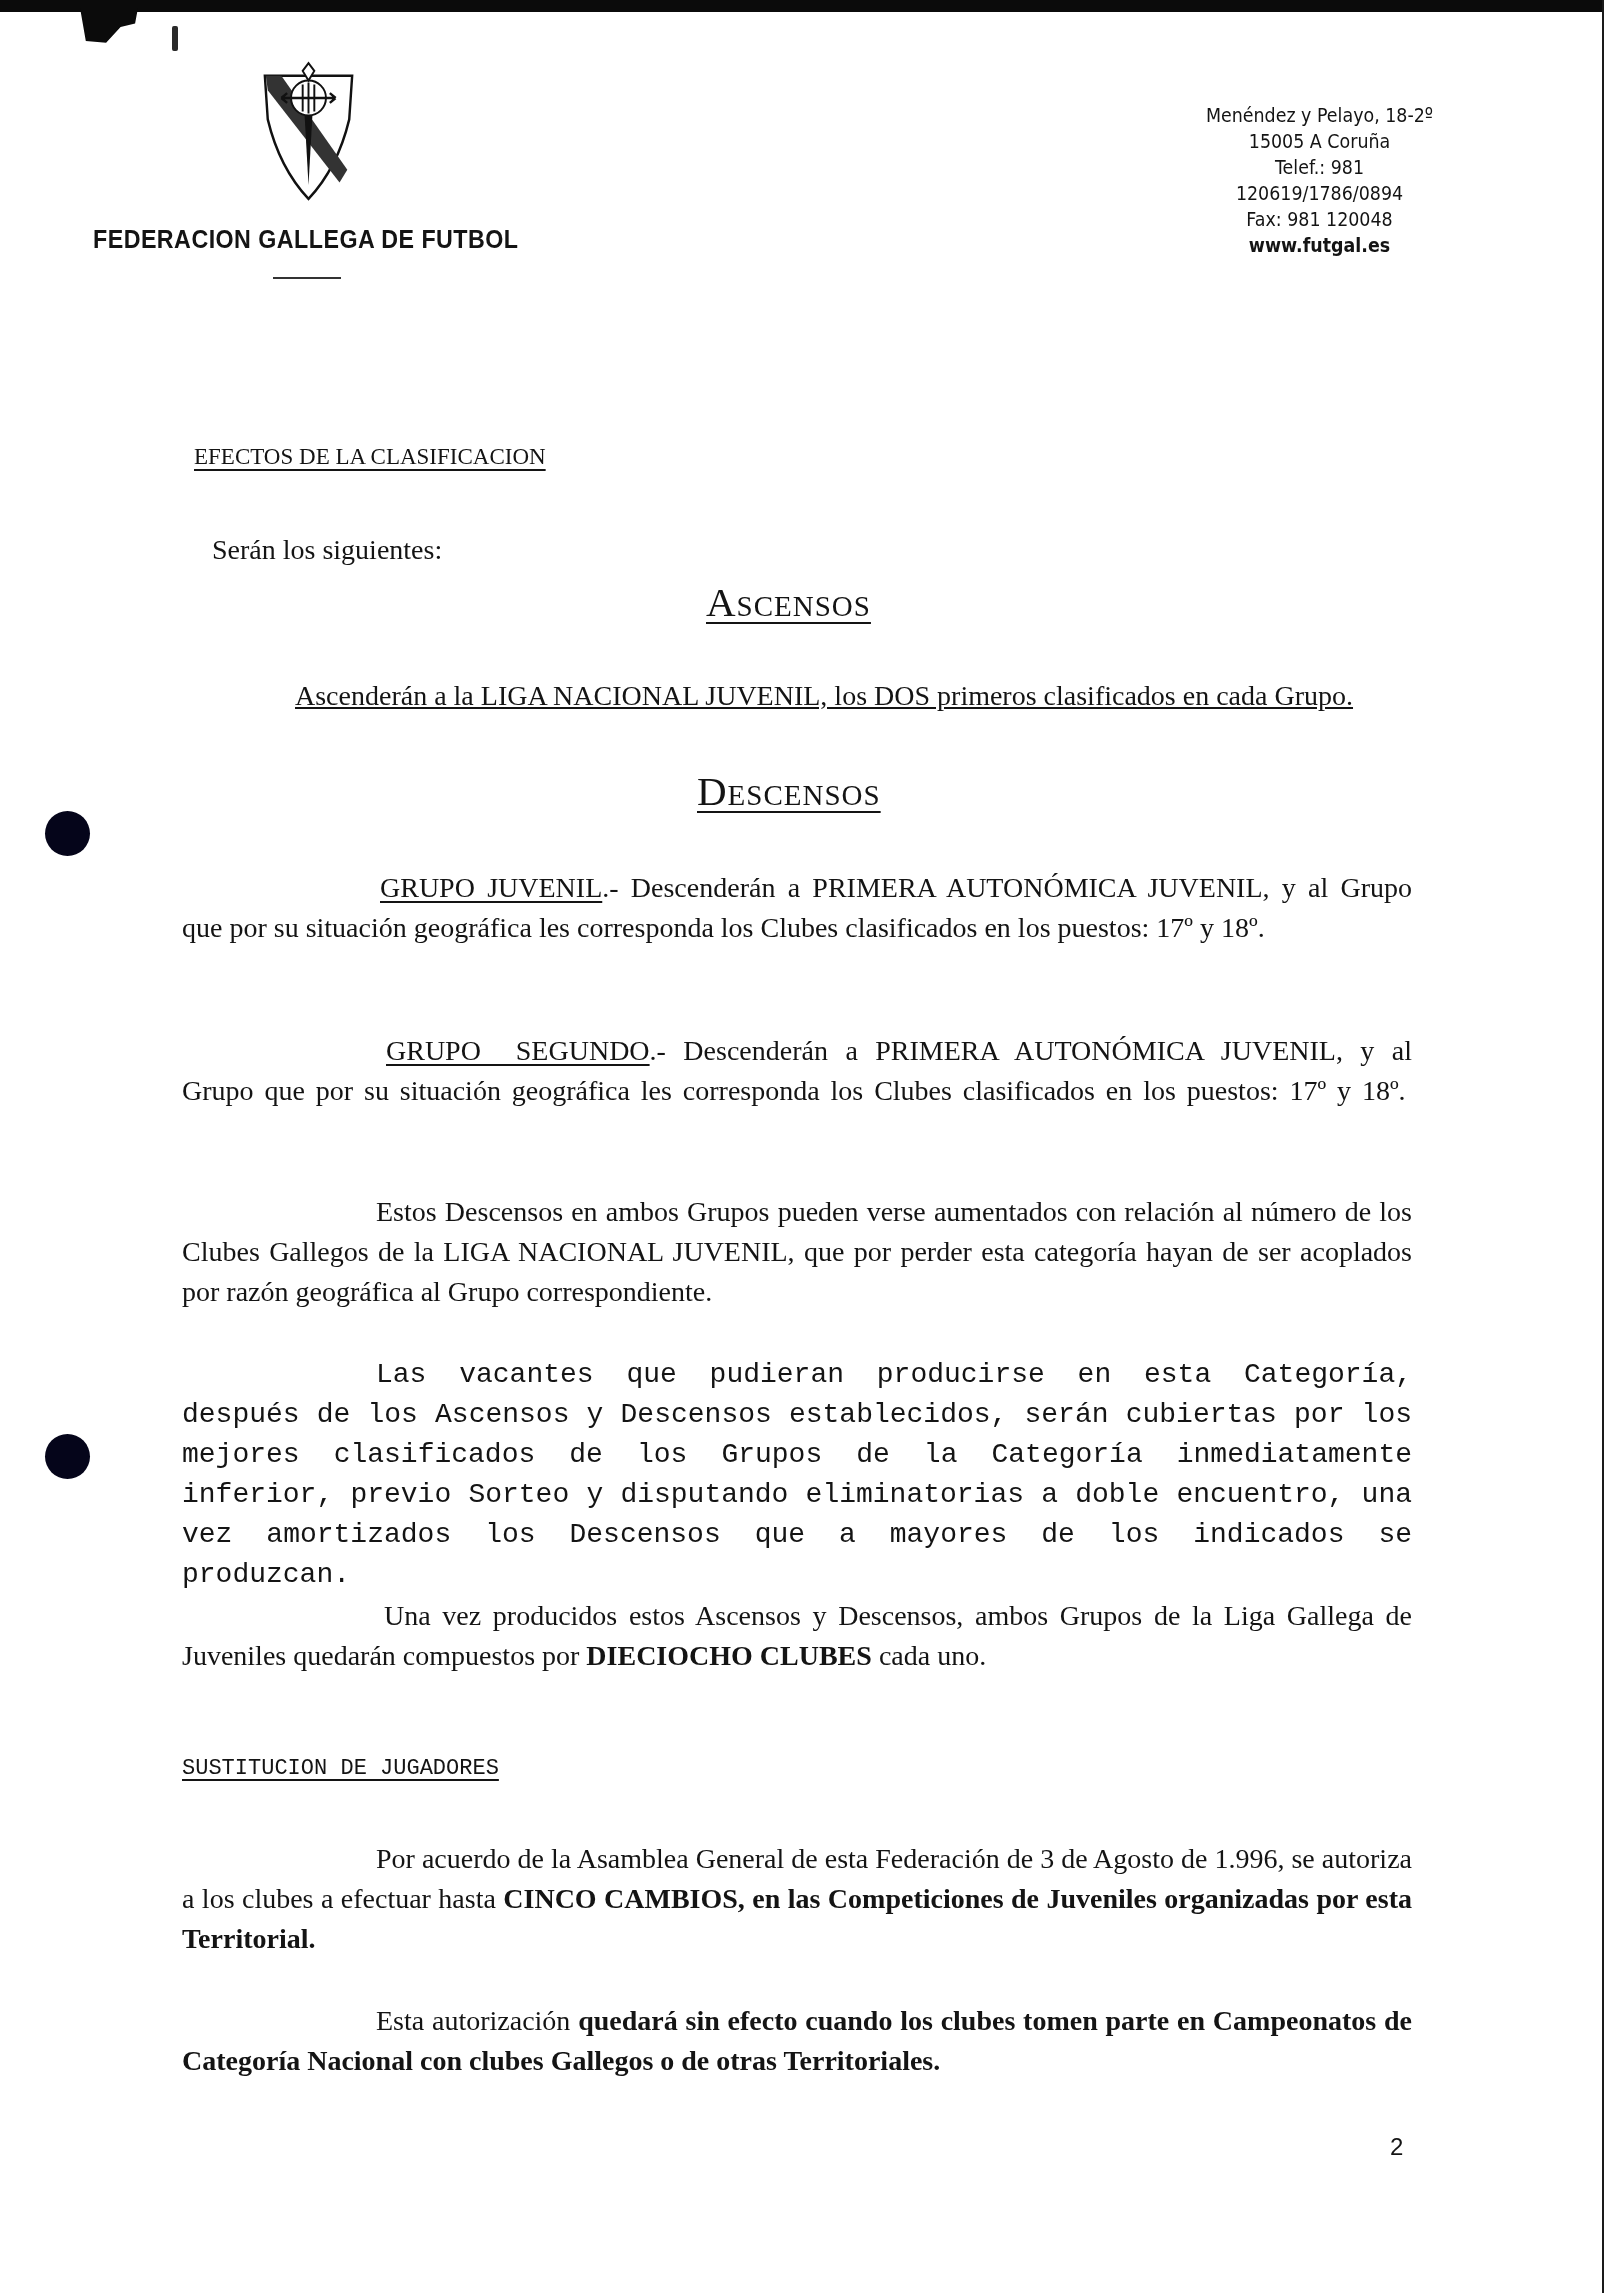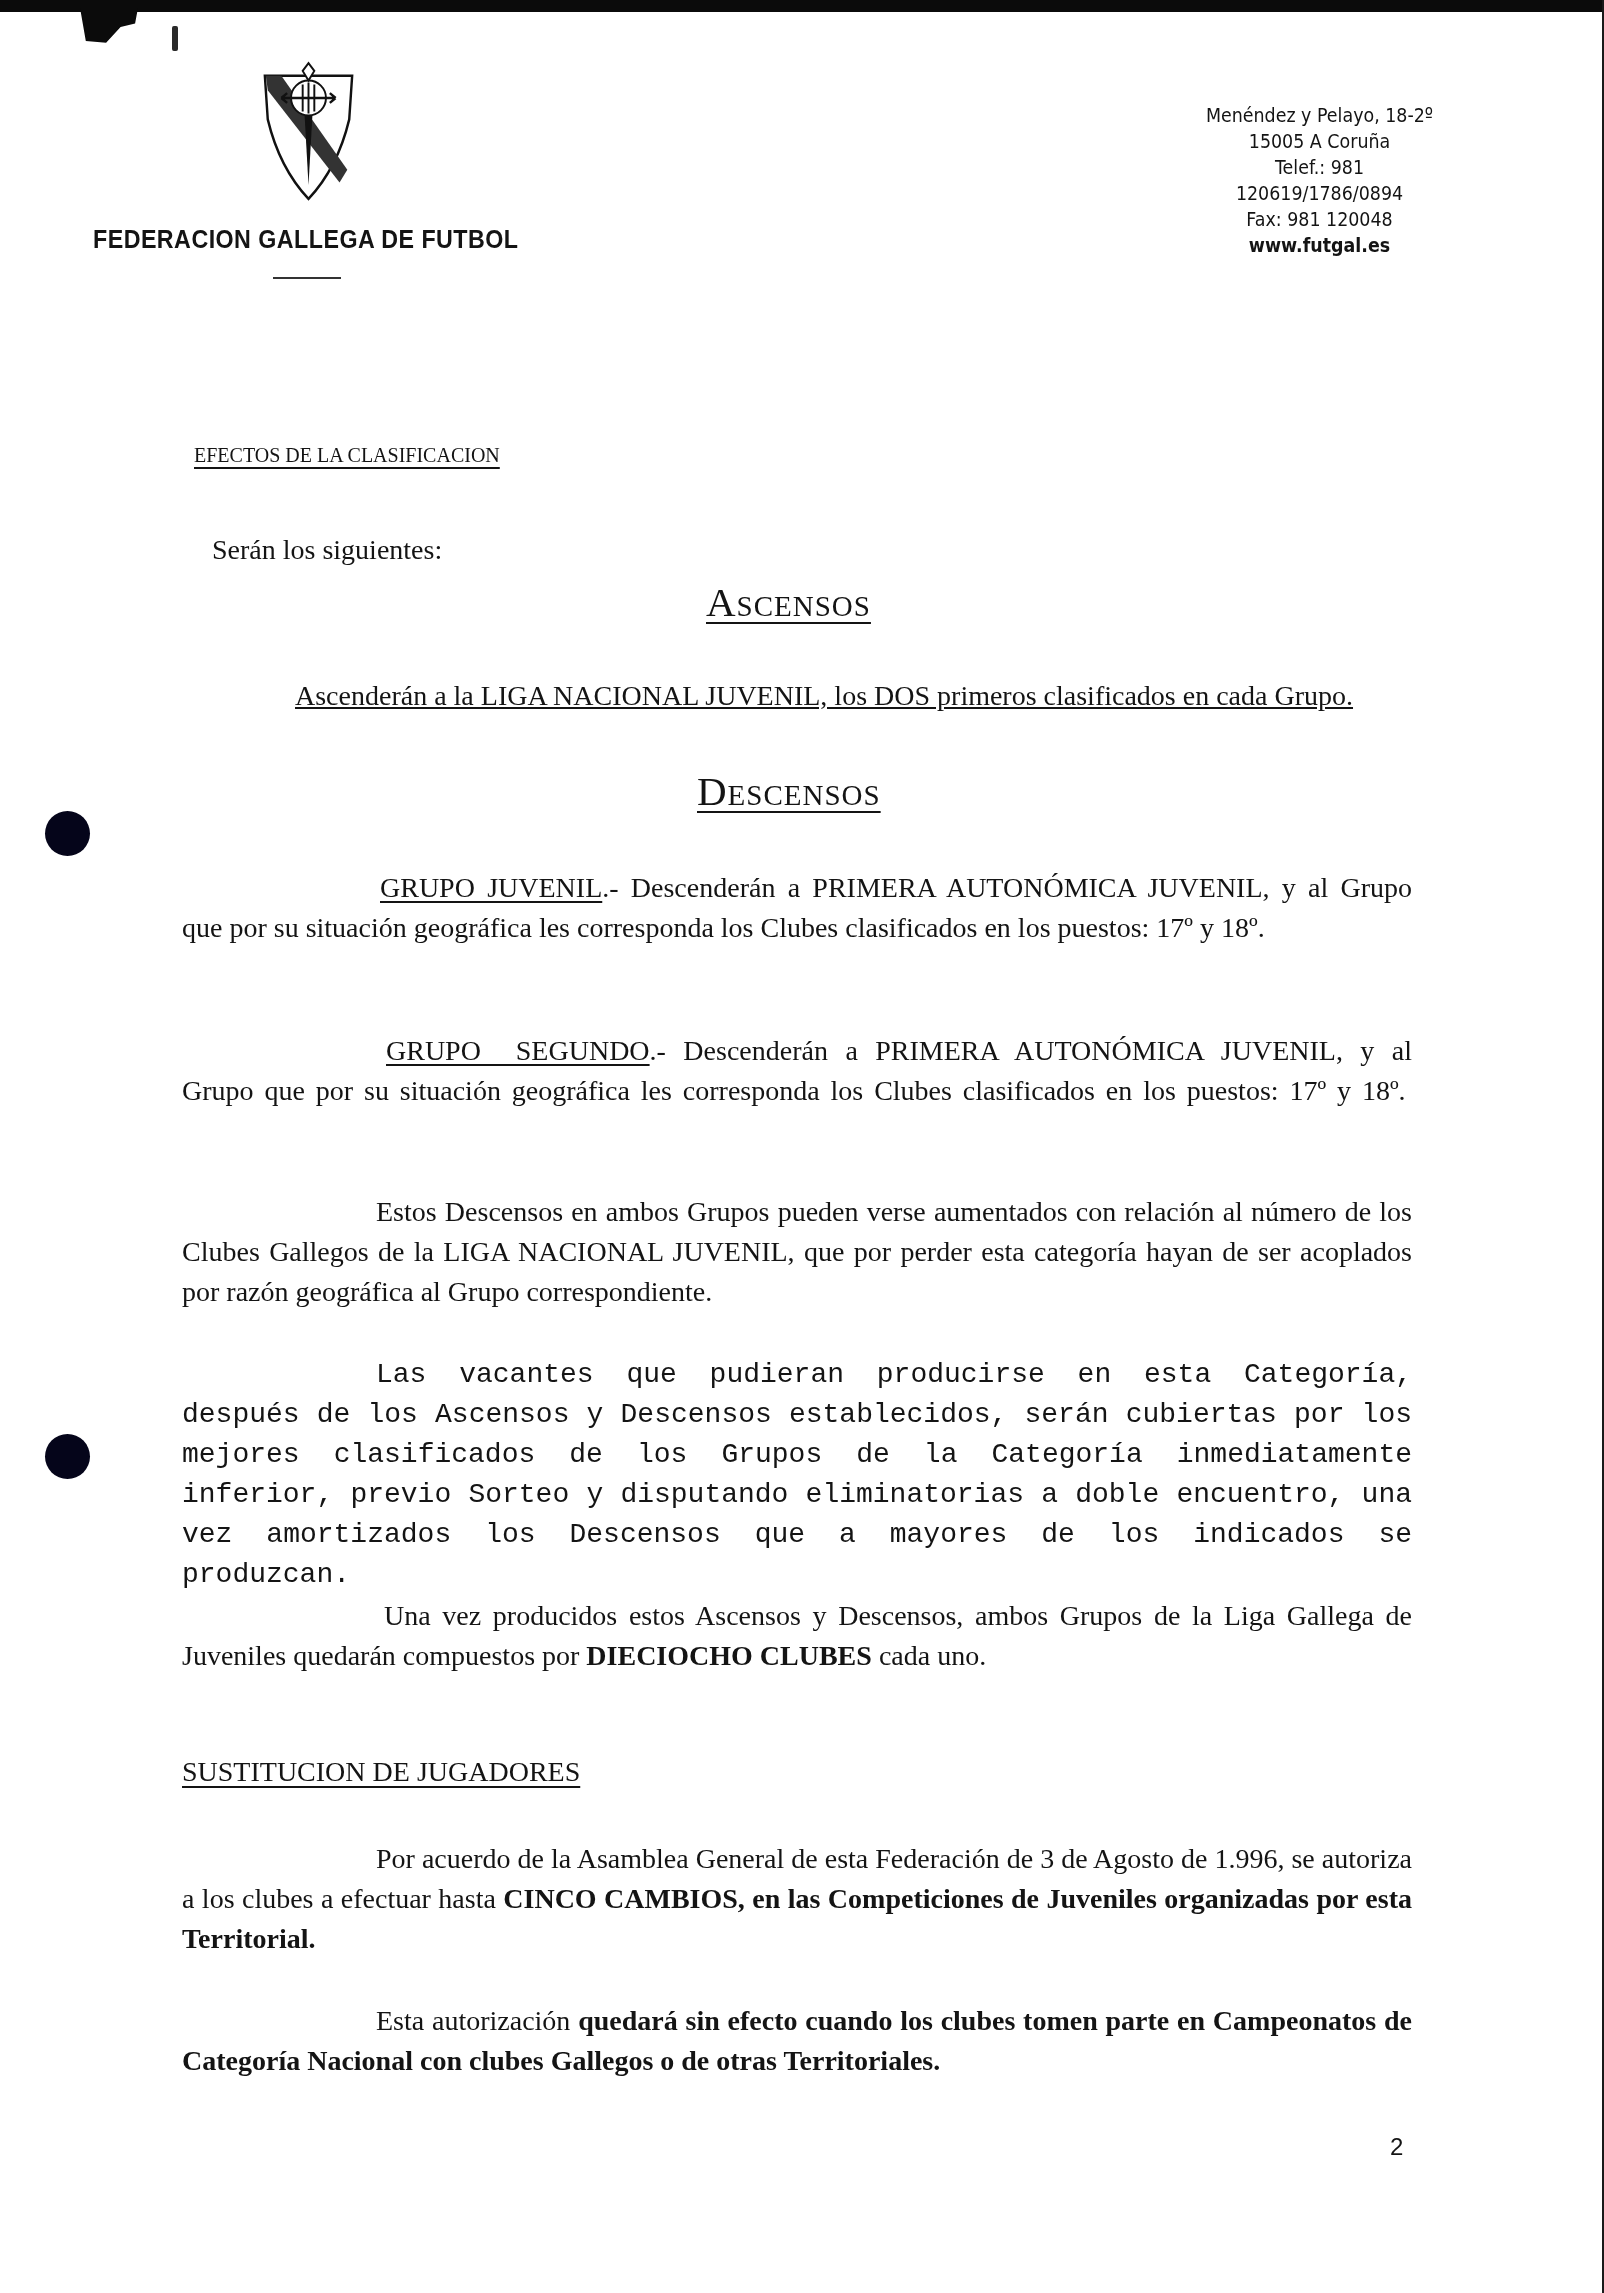--- a/index.html
+++ b/index.html
@@ -14,21 +14,21 @@
   .clip-mark { position: absolute; left: 172px; top: 26px; width: 5.8px; height: 25px; background: #2a2a2a; border-radius: 1.9px; }
   .rightedge { position: absolute; right: 0; top: 0; width: 2.9px; height: 2294px; background: #1a1a1a; }
   .punch { position: absolute; width: 45px; height: 45px; border-radius: 50%; background: #05051a; }
   .logo { position: absolute; left: 260px; top: 61px; width: 97px; height: 141px; }
   .org-name { position: absolute; left: 93px; top: 225px; font-family: "Liberation Sans", sans-serif;
               font-weight: 700; font-size: 25px; letter-spacing: 0.5px; transform: scaleX(0.93); transform-origin: left; }
   .org-rule { position: absolute; left: 273px; top: 277px; width: 68px; height: 1.9px; background: #333; }
   .address { position: absolute; left: 1174px; top: 103px; width: 291px; text-align: center;
              font-family: "DejaVu Sans", sans-serif; font-size: 19.4px; line-height: 26px; transform: scaleX(0.9); transform-origin: center; }
   .address .web { font-weight: 700; }
-  .h-section { position: absolute; font-size: 20px; text-decoration: underline; text-underline-offset: 4.9px; text-decoration-thickness: 1.9px; }
+  .h-section { position: absolute; font-size: 23px; text-decoration: underline; text-underline-offset: 4.9px; text-decoration-thickness: 1.9px; }
   .smallcaps-title { position: absolute; font-size: 41px; font-variant: small-caps; text-decoration: underline;
                      text-underline-offset: 5.8px; text-decoration-thickness: 1.9px; letter-spacing: 1px; }
   .p { position: absolute; left: 182px; width: 1230px; font-size: 28px; line-height: 40px; text-align: justify; }
   .indent { text-indent: 194px; }
   .u { text-decoration: underline; text-underline-offset: 3.9px; text-decoration-thickness: 1.9px; }
   .b { font-weight: 700; }
   .page-num { position: absolute; left: 1390px; top: 2133px; font-family: "Liberation Sans", sans-serif; font-size: 24px; }
 </style>
 </head>
 <body>
@@ -79,21 +79,21 @@
 </div>
 
 <div class="p indent" style="top:1192px;">Estos Descensos en ambos Grupos pueden verse aumentados con relación al número de los Clubes Gallegos de la LIGA NACIONAL JUVENIL, que por perder esta categoría hayan de ser acoplados por razón geográfica al Grupo correspondiente.</div>
 
 <div class="p indent" style="top:1355px;font-family:Liberation Mono, monospace;">Las vacantes que pudieran producirse en esta Categoría, después de los Ascensos y Descensos establecidos, serán cubiertas por los mejores clasificados de los Grupos de la Categoría inmediatamente inferior, previo Sorteo y disputando eliminatorias a doble encuentro, una vez amortizados los Descensos que a mayores de los indicados se produzcan.</div>
 
 <div class="p indent" style="top:1596px; text-indent:202px;">
   <span>Una vez producidos estos Ascensos y Descensos, ambos Grupos de la Liga Gallega de Juveniles quedarán compuestos por </span><span class="b">DIECIOCHO CLUBES</span><span> cada uno.</span>
 </div>
 
-<div class="h-section" style="left:182px; top:1756px; font-size:28px;">SUSTITUCION DE JUGADORES</div>
+<div class="h-section" style="left:182px; top:1756px; font-size:22px;font-family:Liberation Mono, monospace;">SUSTITUCION DE JUGADORES</div>
 
 <div class="p indent" style="top:1839px;">
   <span>Por acuerdo de la Asamblea General de esta Federación de 3 de Agosto de 1.996, se autoriza a los clubes a efectuar hasta </span><span class="b">CINCO CAMBIOS, en las Competiciones de Juveniles organizadas por esta Territorial.</span>
 </div>
 
 <div class="p indent" style="top:2001px;">
   <span>Esta autorización </span><span class="b">quedará sin efecto cuando los clubes tomen parte en Campeonatos de Categoría Nacional con clubes Gallegos o de otras Territoriales.</span>
 </div>
 
 <div class="page-num">2</div>

